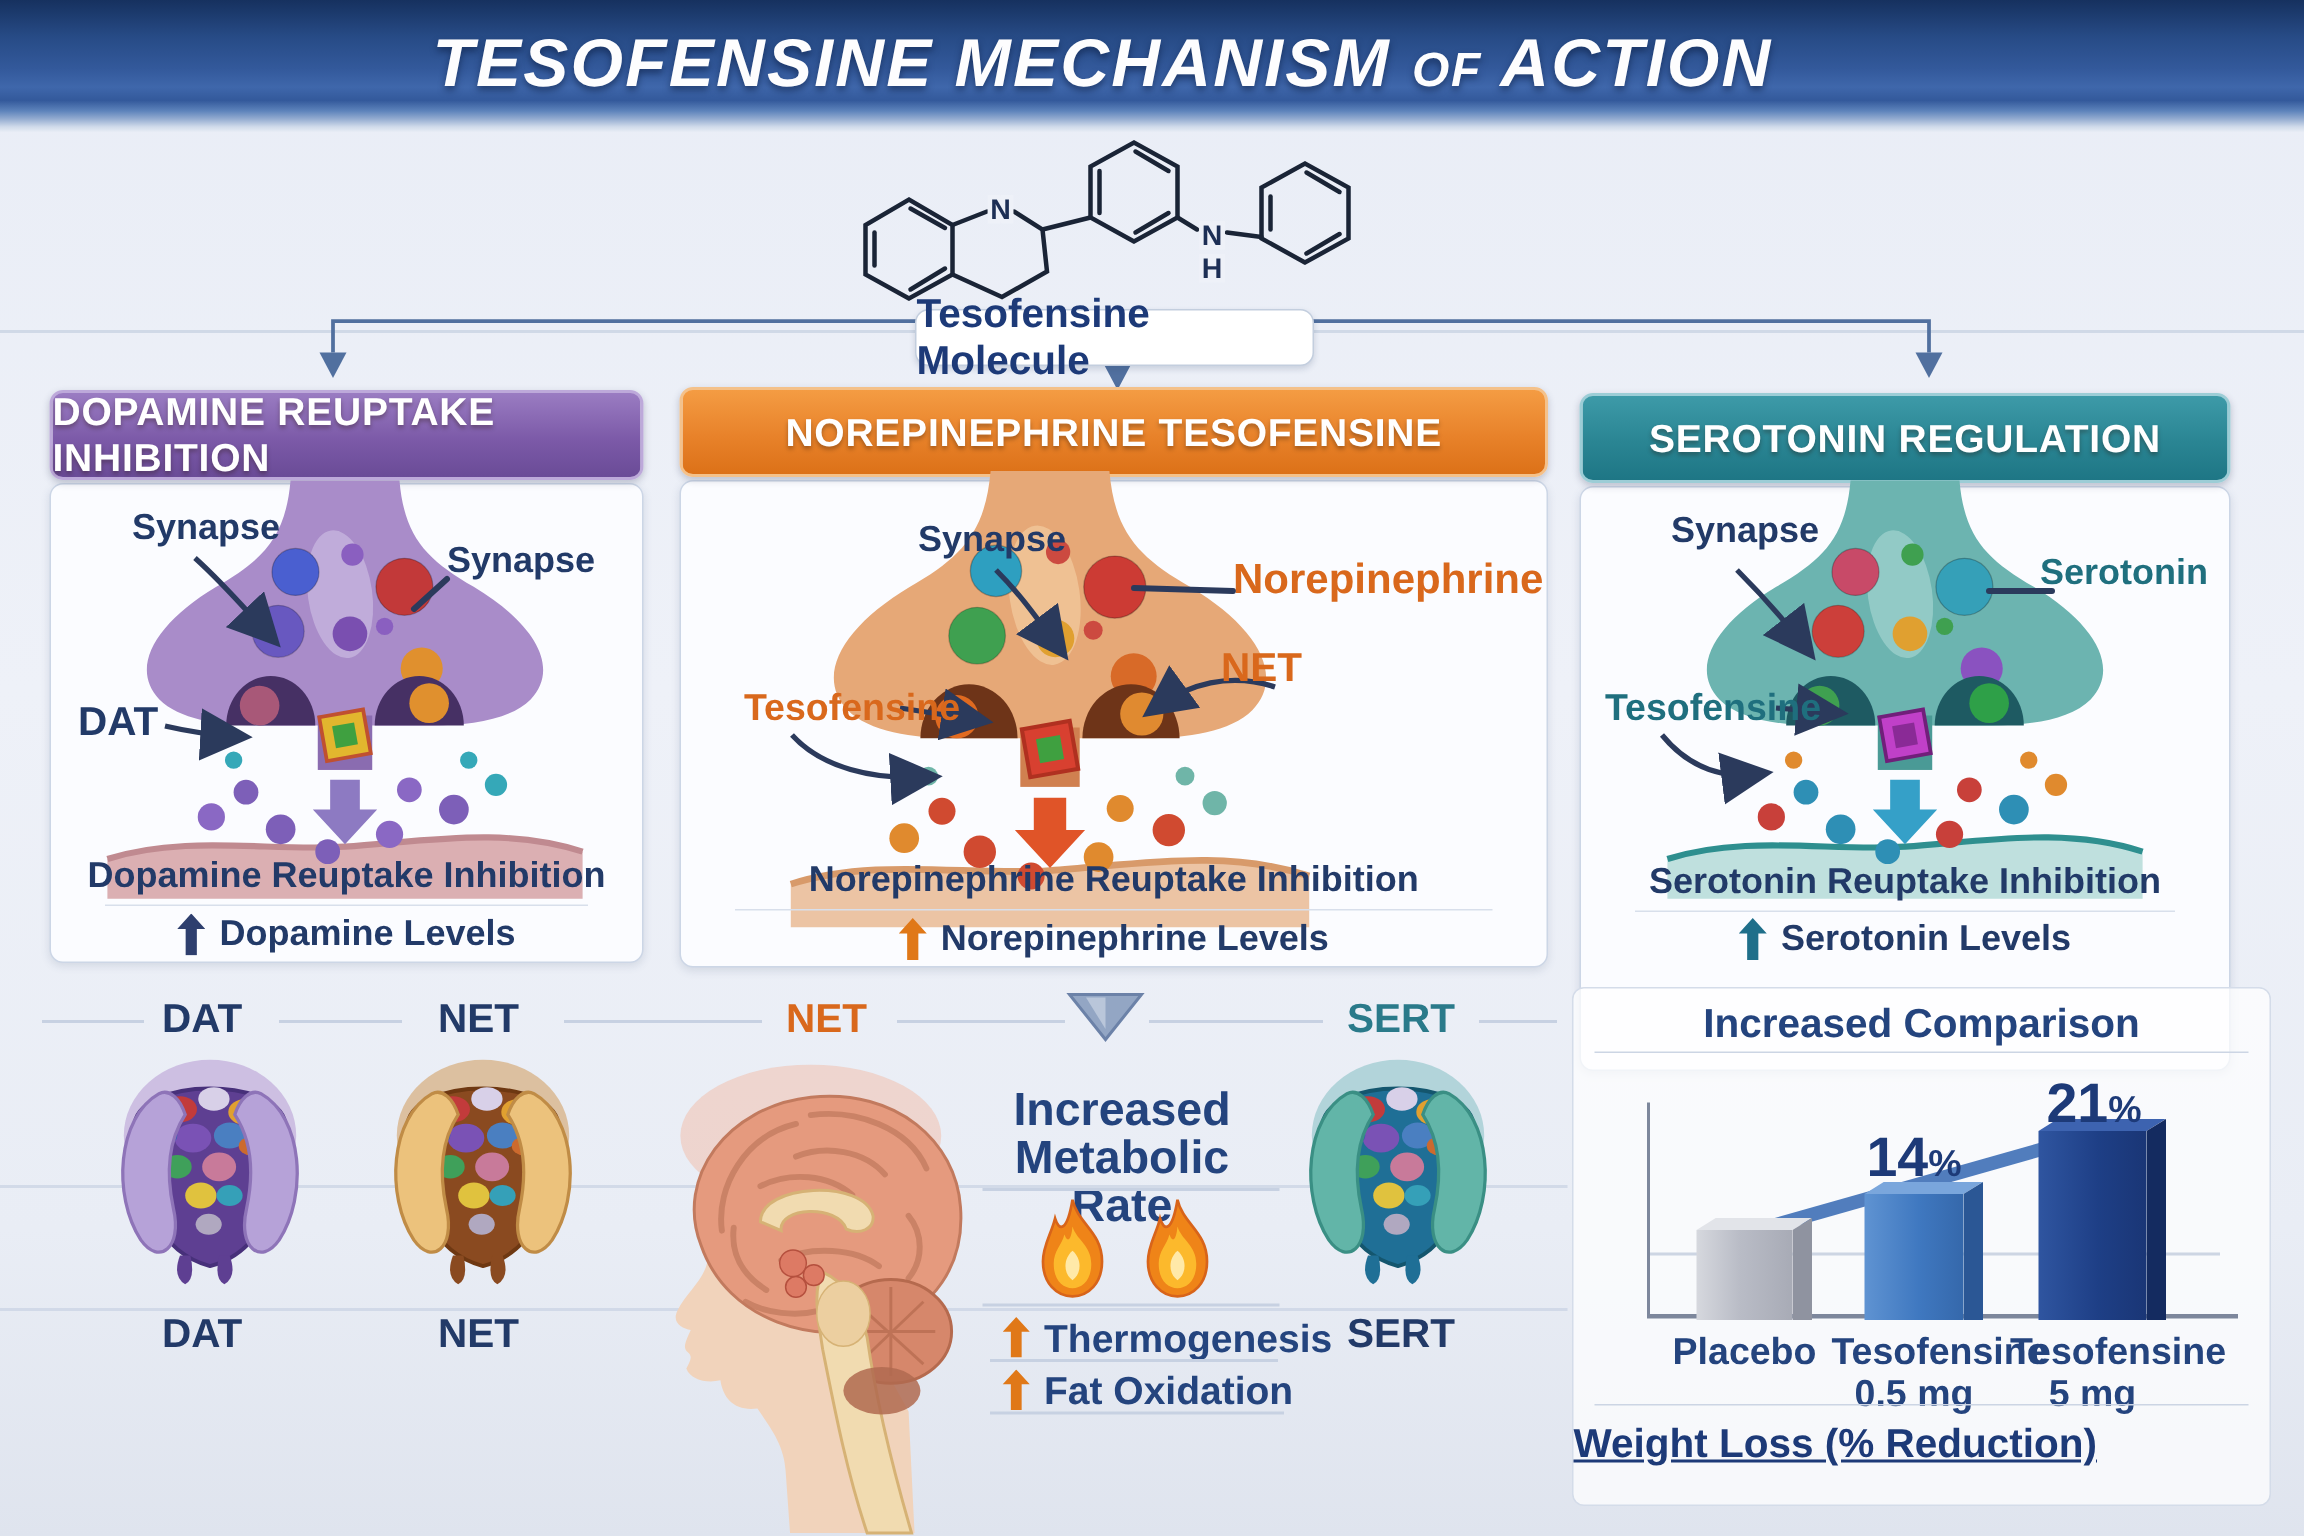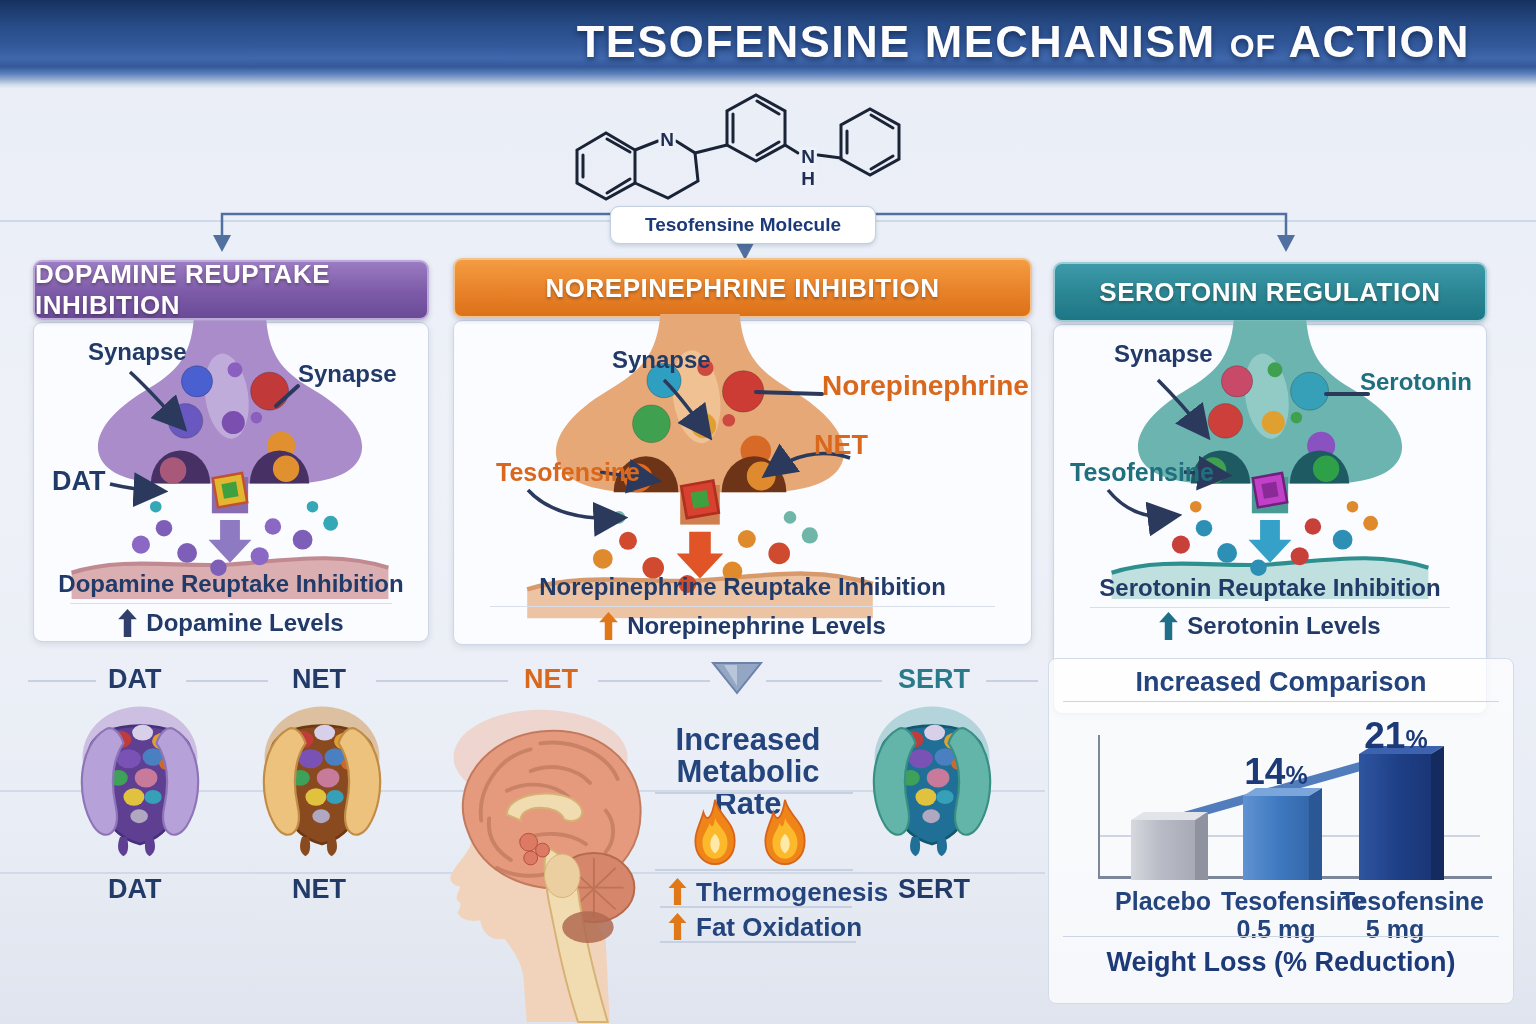--- a/index.html
+++ b/index.html
@@ -2,34 +2,34 @@
 <html><head>
 <meta charset="utf-8">
 <style>
   html,body{margin:0;padding:0;background:#dfe5ef;}
   .stage{position:relative;width:1536px;height:1024px;overflow:hidden;
          font-family:"Liberation Sans",sans-serif;
          background:linear-gradient(180deg,#e9edf6 0%,#eef1f8 45%,#e9edf5 80%,#dfe4ee 100%);}
   
   .banner{position:absolute;left:0;top:0;width:1536px;height:88px;
     background:linear-gradient(180deg,#16315f 0%,#274b86 28%,#33599b 52%,#3f67ab 66%,#33599b 76%,#5d83bb 84%,#93abd0 90%,#cfdaea 96%,#e8edf5 100%);}
-  .banner-title{position:absolute;left:0;top:16px;width:1470px;text-align:right;
+  .banner-title{position:absolute;left:0;top:16px;width:1470px;text-align:center;
     color:#fdfdfe;font-weight:bold;font-size:45px;letter-spacing:1.5px;
-    text-shadow:0 3px 5px rgba(10,25,60,.55);}
+    text-shadow:0 3px 5px rgba(10,25,60,.55);font-style:italic;}
   .banner-title .small{font-size:32px;letter-spacing:1px;}
   
   .lbl{position:absolute;font-weight:bold;color:#223a68;white-space:nowrap;}
   .hline{position:absolute;height:1.5px;background:#c7d1e2;}
   .ann{position:absolute;overflow:visible;pointer-events:none;}
   
   .mol-label-box{position:absolute;left:610px;top:206px;width:264px;height:36px;
     background:#ffffff;border:1.5px solid #c3cede;border-radius:9px;
     box-shadow:0 2px 4px rgba(40,60,100,.18);
     display:flex;align-items:center;justify-content:center;
-    font-weight:bold;font-size:19px;color:#1d3a78;}
+    font-weight:bold;font-size:27px;color:#1d3a78;}
   
   .panel{position:absolute;}
   .panel-header{position:absolute;left:3px;right:3px;top:0;height:56px;border-radius:9px;
     display:flex;align-items:center;justify-content:center;
     font-weight:bold;font-size:26px;color:#ffffff;letter-spacing:.5px;
     text-shadow:0 2px 3px rgba(40,20,10,.35);box-shadow:0 2px 5px rgba(50,60,90,.25);}
   .panel-body{position:absolute;left:3px;right:3px;top:62px;bottom:0;
     background:#fbfcff;border:1.5px solid #ccd6e6;border-radius:9px;
     box-shadow:0 2px 6px rgba(70,85,120,.15);}
   .hdr-purple{background:linear-gradient(180deg,#9a7cc2 0%,#7c5aa8 55%,#6a4b97 100%);border:2px solid #bda9da;}
@@ -61,22 +61,22 @@
   .bar1{background:linear-gradient(90deg,#d6d8de 0%,#b9bcc6 45%,#a8abb6 100%);}
   .bar1::before{background:#e2e4e9;} .bar1::after{background:#8f93a0;}
   .bar2{background:linear-gradient(90deg,#5f93d2 0%,#3f78c0 55%,#3568ab 100%);}
   .bar2::before{background:#7aa6dc;} .bar2::after{background:#2b5795;}
   .bar3{background:linear-gradient(90deg,#2f55a0 0%,#1e3f86 55%,#1a3676 100%);}
   .bar3::before{background:#3d63b0;} .bar3::after{background:#142b60;}
   .pct{position:absolute;text-align:center;font-weight:bold;color:#1d3a78;font-size:37px;}
   .pct .unit{font-size:25px;}
   .cat{position:absolute;top:228px;width:110px;text-align:center;
     font-weight:bold;font-size:25px;color:#24447e;line-height:28px;}
-  .xlabel{position:absolute;left:0;right:0;top:288px;text-align:center;
-    font-weight:bold;font-size:27px;color:#1d3a78;}
+  .xlabel{position:absolute;left:0;right:0;top:288px;
+    font-weight:bold;font-size:27px;color:#1d3a78;text-decoration:underline;}
 </style>
 </head>
 <body>
 
 <div class="stage">
 
   <svg width="0" height="0" style="position:absolute">
     <defs>
       <marker id="ah" markerWidth="10" markerHeight="10" refX="7" refY="5" orient="auto">
         <path d="M0,0 L10,5 L0,10 Z" fill="#2b3a5c"></path>
@@ -224,21 +224,21 @@
       <svg width="19" height="28">
           <use href="#uparrow" style="--ac:#2e3f6e"></use>
         </svg>
       <span class="txt">Dopamine Levels</span>
     </div>
   </div>
 
   <div class="panel" style="left:450px;top:258px;width:585px;height:387px">
     <div class="panel-body"></div>
     <div class="panel-header hdr-orange">
-      <span>NOREPINEPHRINE INHIBITION</span>
+      <span>NOREPINEPHRINE TESOFENSINE</span>
     </div>
     <svg class="syn-svg" style="left:70px;top:56px" width="360" height="306">
       <use href="#synapse" style="--body:#e6a877;--body-hi:#f5d5ac;--stem:#d08050;--notch:#6e3418;
         --v1:#2e9fc0;--v2:#cc3b34;--v3:#e0a030;--v4:#3fa050;--v5:#d86a28;--v6:#cc4a40;
         --orb1:#e06a20;--orb2:#e08a30;--drugA:#d84030;--drugB:#3fa040;--drugC:#b03020;
         --arrow:#e05428;--r1:#d04a30;--r2:#e08a2e;--r3:#6fb5a8;
         --membrane:#ecc4a4;--membrane-dk:#d89a6a"></use>
     </svg>
     <div class="lbl" style="left:162px;top:88px;font-size:24px">Synapse</div>
     <svg class="ann" style="left:0;top:0" width="585" height="387">

